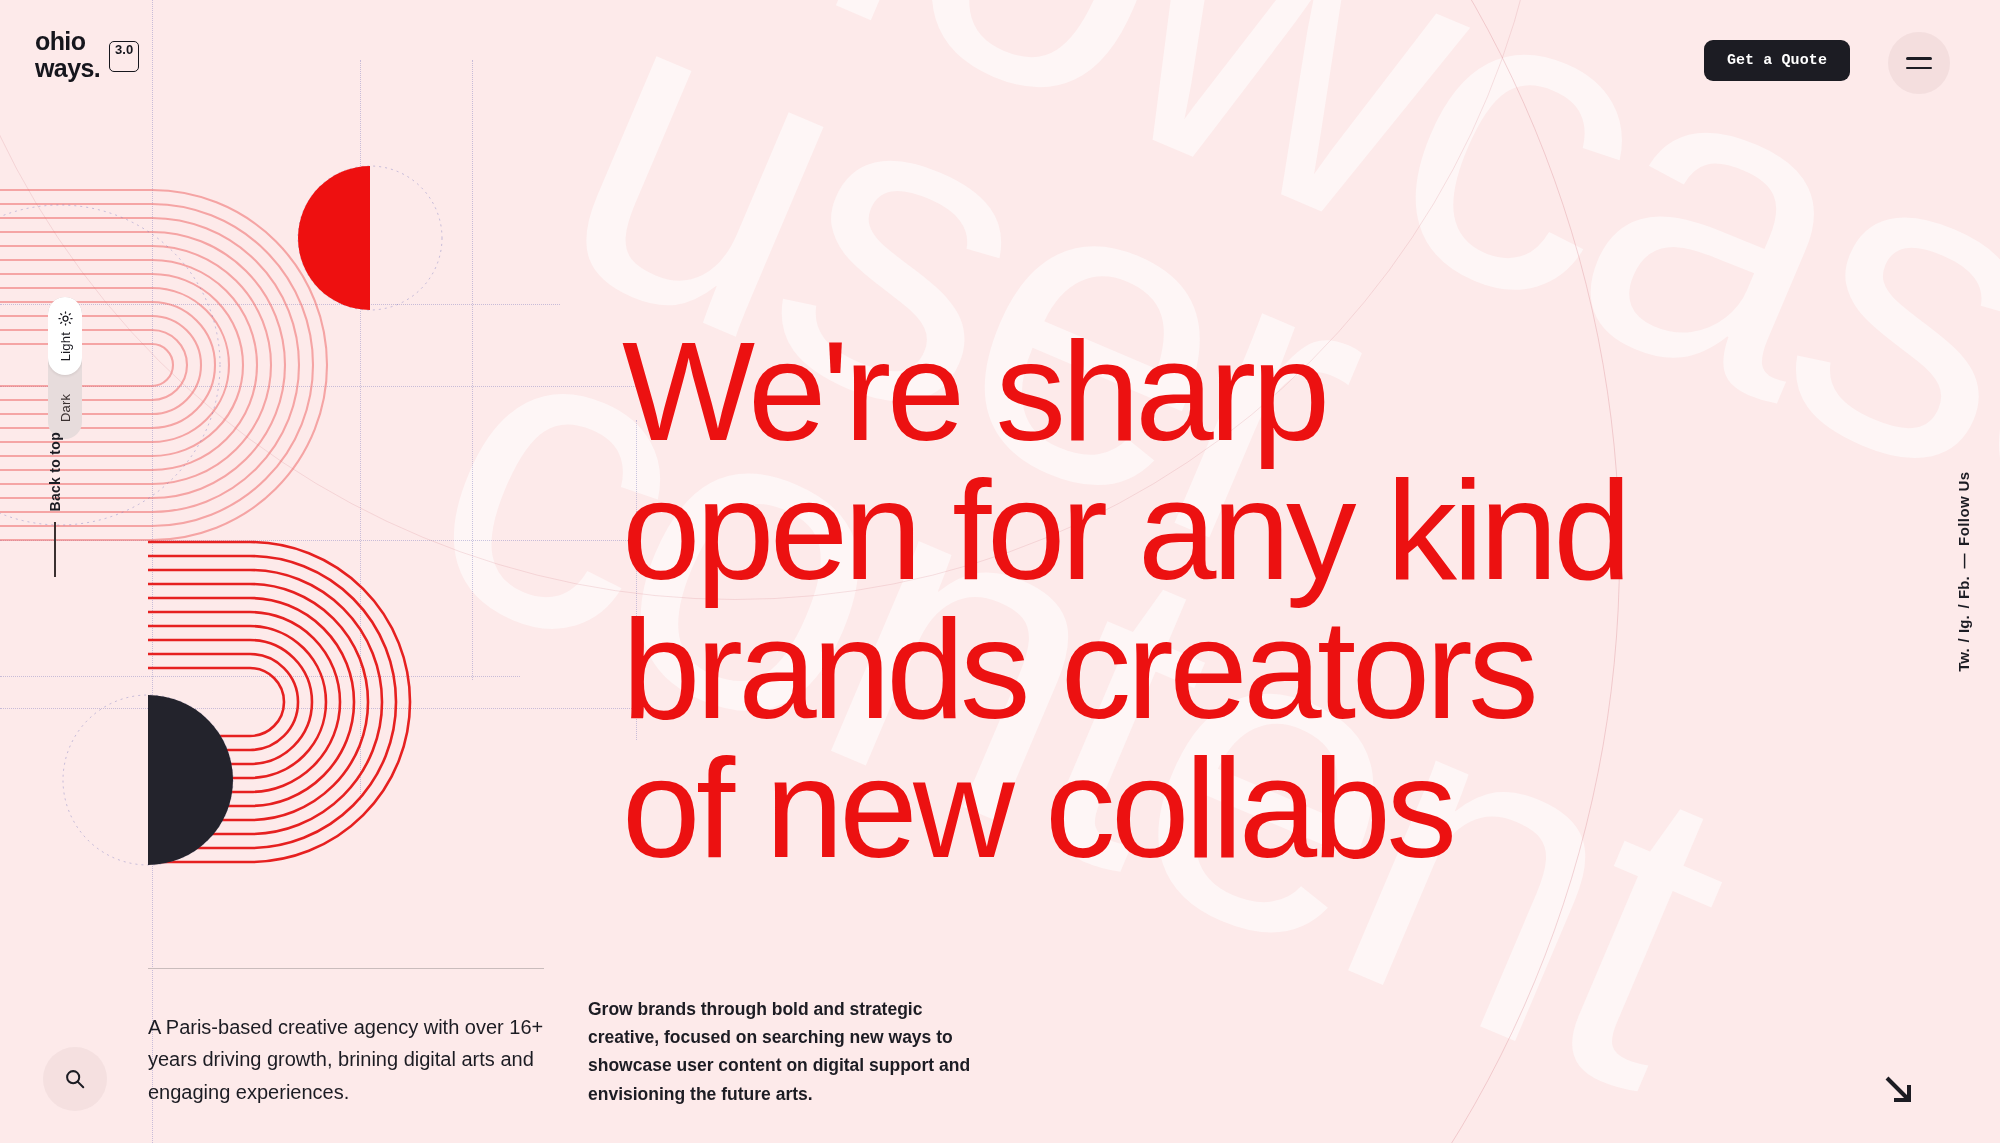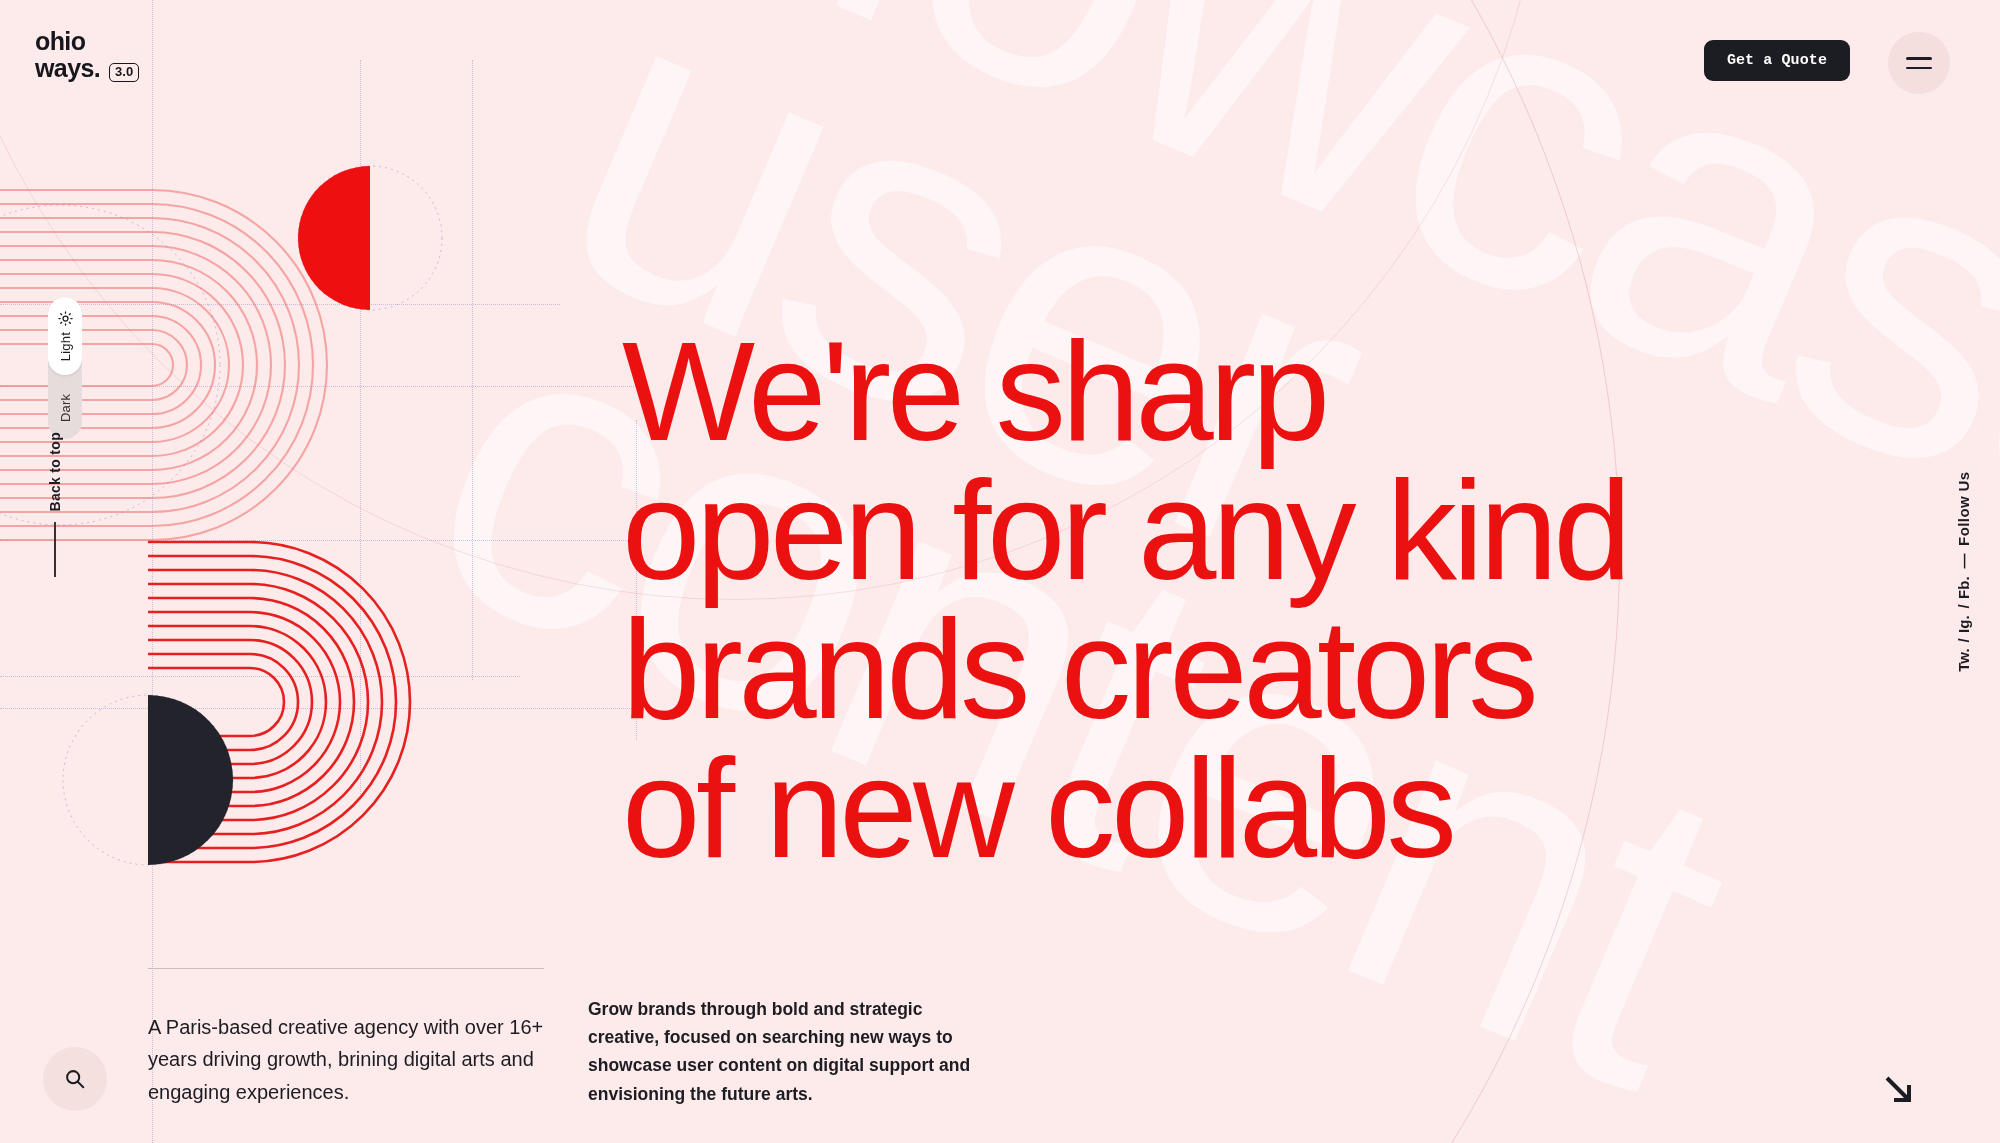--- a/index.html
+++ b/index.html
@@ -72,38 +72,38 @@
     z-index:4;
     pointer-events:none;
   }
 
   
   .logo {
     position:absolute;
     left:35px; top:28px;
     z-index:30;
     display:flex;
-    align-items:flex-end;
+    align-items:center;
     gap:9px;
   }
   .logo-words {
     font-size:25px;
     font-weight:bold;
     line-height:1.08;
     color:#16161d;
     letter-spacing:-0.6px;
   }
   .logo-badge {
     margin-top:3px;
     border:1.6px solid #16161d;
     border-radius:5px;
     font-size:13px;
     font-weight:bold;
     color:#16161d;
-    padding:1px 5px 2px 5px;
+    padding:1px 5px 13px 5px;
     line-height:1.1;
   }
 
   .quote-btn {
     position:absolute;
     right:150px; top:40px;
     z-index:30;
     background:#1c1c23;
     color:#ffffff;
     border:none;

